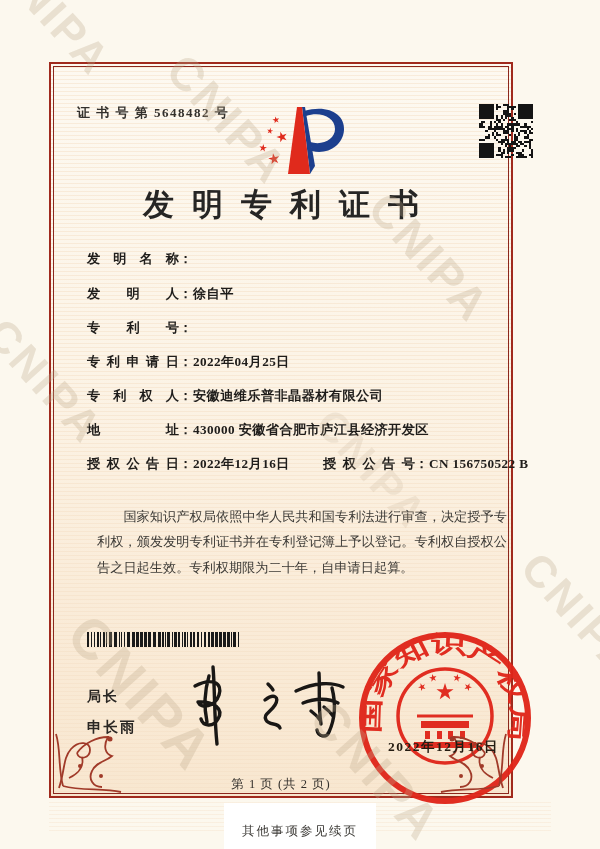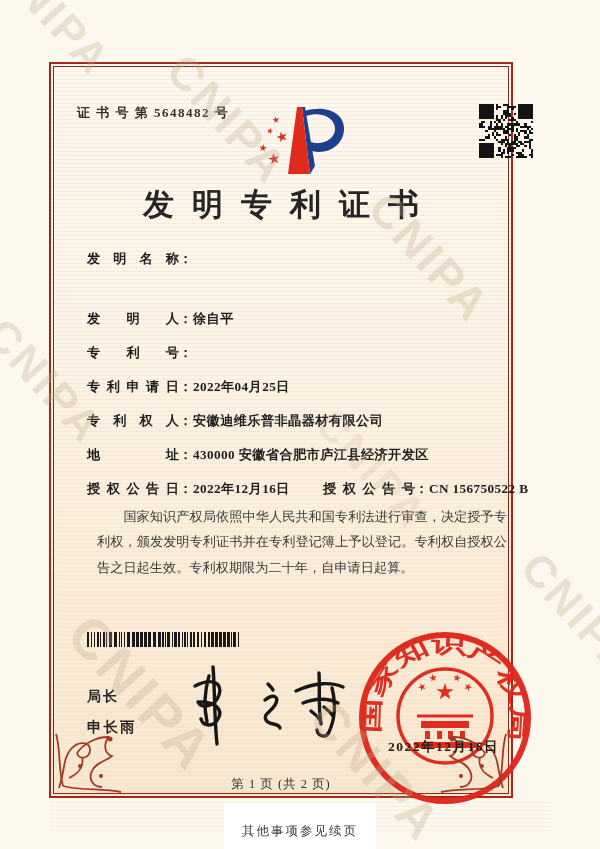--- a/index.html
+++ b/index.html
@@ -40,21 +40,21 @@
   #qr-modules rect{fill:#141414;}
   .logo{position:absolute;left:199px;top:40px;width:100px;height:76px;}
   .title{
     position:absolute;left:0;top:120px;width:100%;text-align:center;
     font-size:31px;font-weight:700;color:#262524;
     letter-spacing:0.58em;text-indent:0.58em;
   }
   
   .fields{position:absolute;left:36px;top:186px;width:462px;font-size:13.2px;color:#1f1d1b;}
   .frow{display:flex;line-height:18px;margin-bottom:16px;white-space:nowrap;font-weight:600;}
-  .frow.first{margin-bottom:42px;}
+  .frow.first{margin-bottom:17px;}
   .flabel{
     display:inline-block;width:92px;flex:0 0 92px;
     text-align:justify;text-align-last:justify;text-justify:inter-character;
   }
   .fcolon{flex:0 0 14px;}
   .fvalue{letter-spacing:0.4px;}
   .fvalue.fixed{flex:0 0 130px;}
   
   .legal{
     position:absolute;left:30px;top:424px;width:442px;

